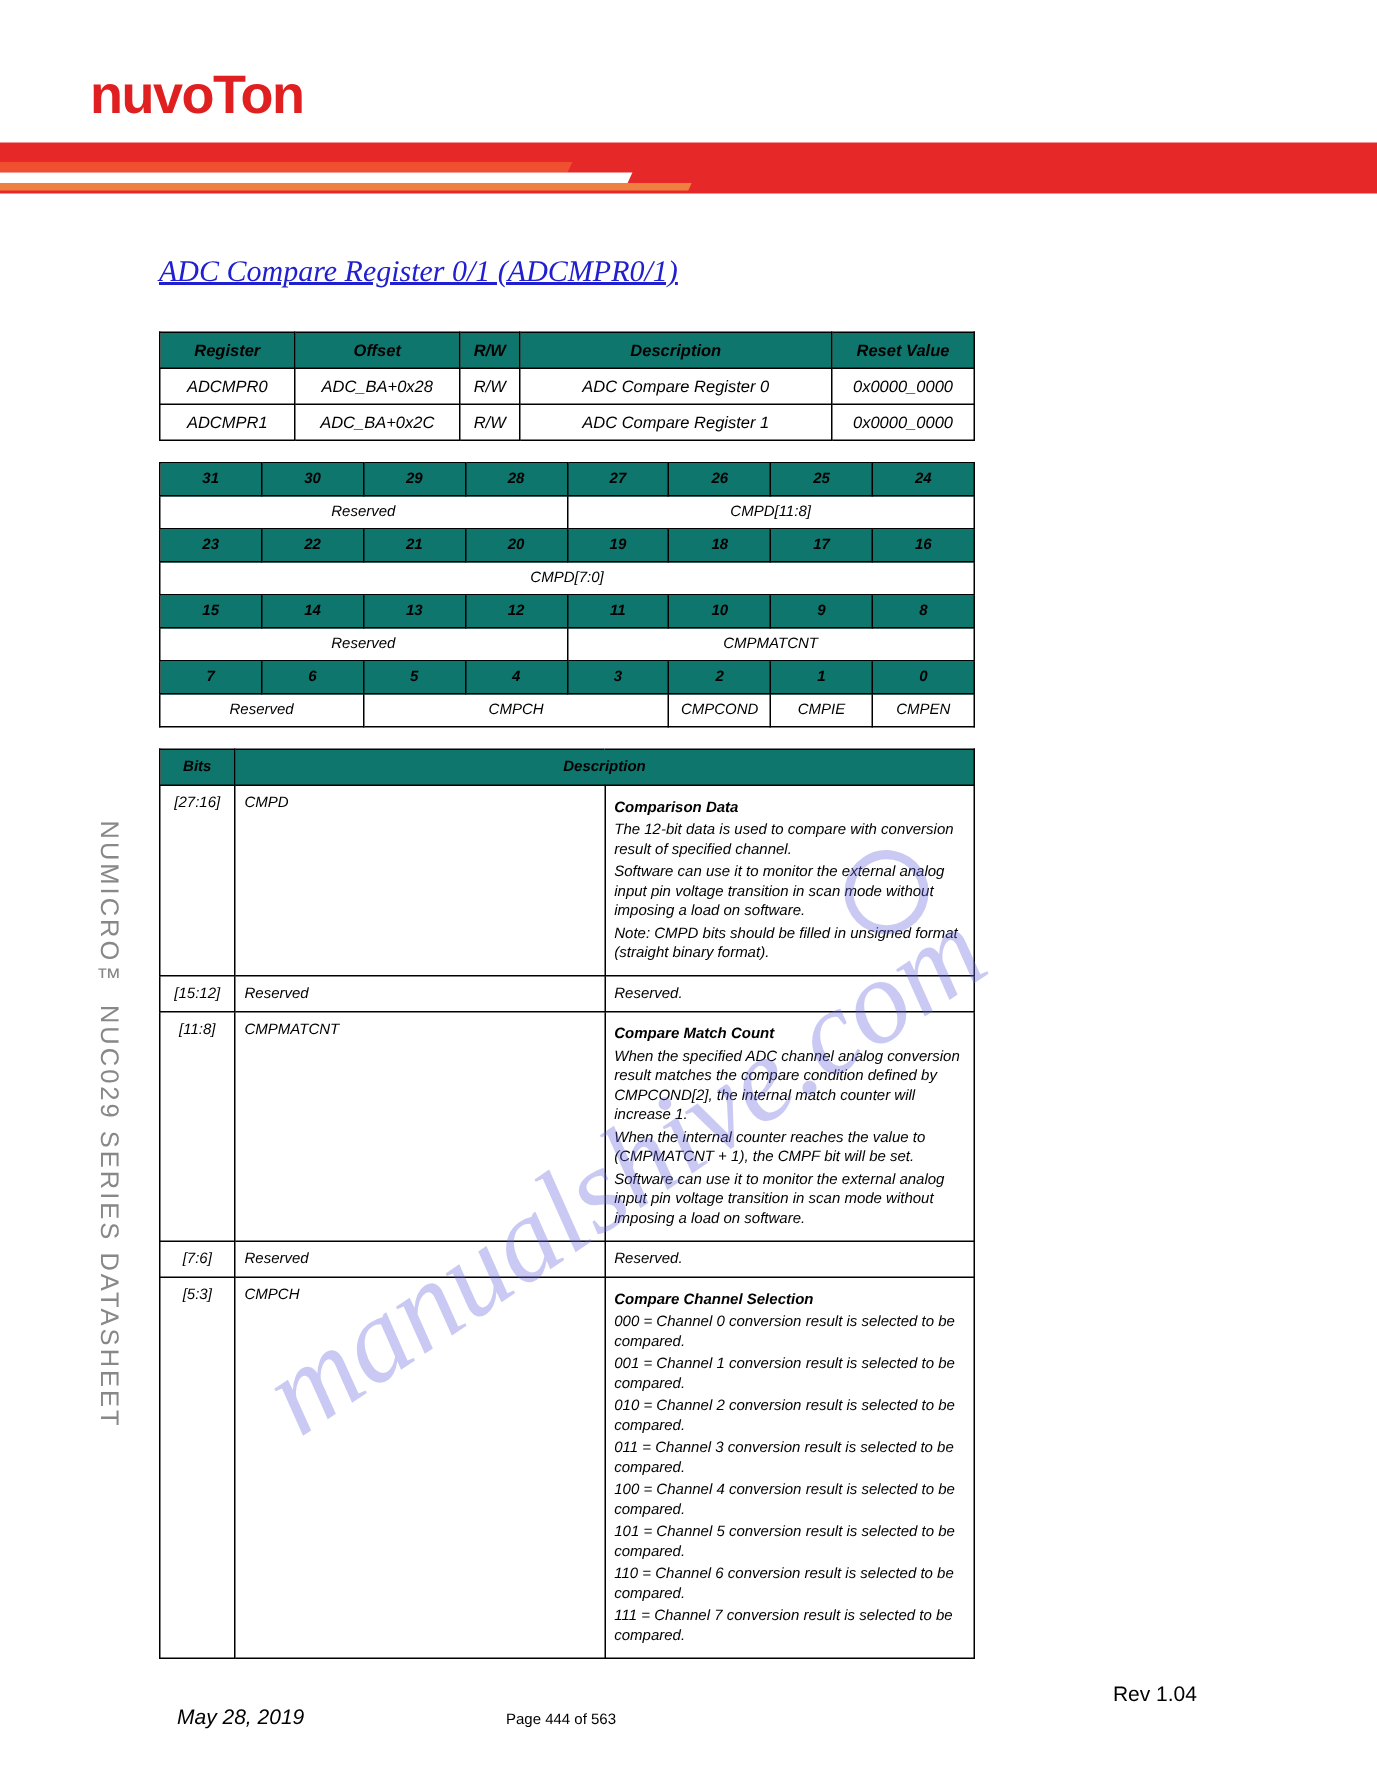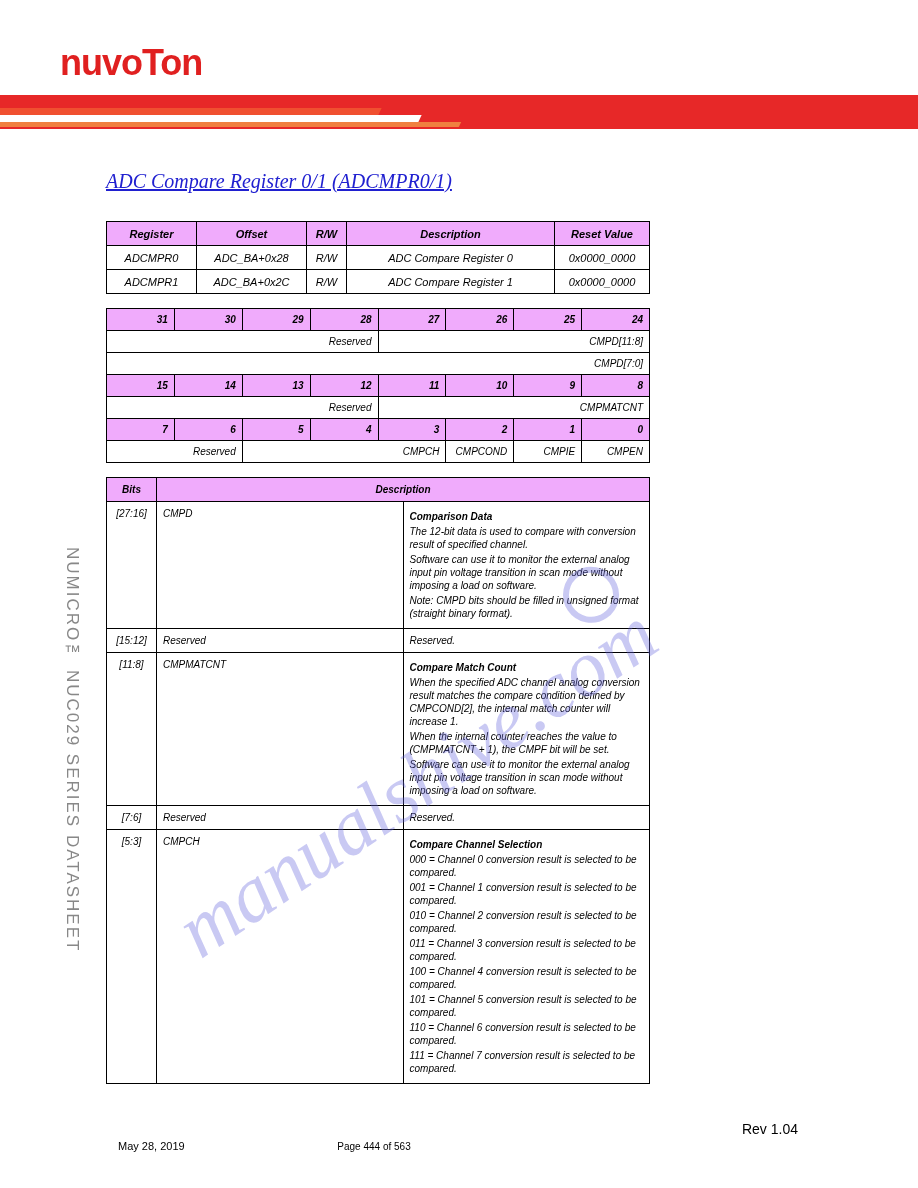--- a/index.html
+++ b/index.html
@@ -44,30 +44,30 @@
     width:24px; height:520px;
     font-size:17px; color:#888;
     writing-mode: vertical-rl;
     text-align:center;
     letter-spacing:2px;
     font-weight: normal;
   }
   .content { position:absolute; top:170px; left:106px; width:544px;font-style:italic; }
   table { border-collapse: collapse; width:100%; table-layout: fixed; }
   td, th { border:1px solid #000; padding:4px 6px; vertical-align: middle; }
-  .hdr { background:#f0abfc; font-weight:bold; text-align:center; }
+  .hdr { background:#0f766e; font-weight:bold; text-align:center; }
   .c { text-align:center; }
   .l { text-align:center; }
   .spacer { height:14px; }
   .reg-table td { height:24px; }
-  .bit-table td, .bit-table th { font-size:10px; height:22px;text-align:right; }
+  .bit-table td, .bit-table th { font-size:10px; height:22px; }
   .desc-table td { font-size:10px; vertical-align: top; padding:6px; }
   .desc-table .bits-col { width:50px; text-align:center; }
   .desc-table .field-col { width:110px; text-align:left; }
-  .footer-left { position:absolute; bottom:36px; left:118px; font-size:11px; }
+  .footer-left { position:absolute; bottom:36px; left:118px; font-size:14px;font-style:italic; }
   .footer-center { position:absolute; bottom:36px; left:0; width:748px; text-align:center; font-size:10px; }
   .footer-right { position:absolute; bottom:51px; right:120px; font-size:14px; }
   .watermark {
     position:absolute; top:290px; left:120px;
     font-size:80px; color:rgba(100,100,220,0.35);
     font-style:italic; font-family:"Times New Roman",serif;
     transform: rotate(-34deg);
     transform-origin: 0 0;
     pointer-events:none;
     white-space:nowrap;
@@ -154,20 +154,30 @@
       <td class="hdr">27</td>
       <td class="hdr">26</td>
       <td class="hdr">25</td>
       <td class="hdr">24</td>
     </tr>
     <tr>
       <td class="c" colspan="4">Reserved</td>
       <td class="c" colspan="4">CMPD[11:8]</td>
     </tr>
 
+    <tr>
+      <td class="hdr">23</td>
+      <td class="hdr">22</td>
+      <td class="hdr">21</td>
+      <td class="hdr">20</td>
+      <td class="hdr">19</td>
+      <td class="hdr">18</td>
+      <td class="hdr">17</td>
+      <td class="hdr">16</td>
+    </tr>
     <tr>
       <td class="c" colspan="8">CMPD[7:0]</td>
     </tr>
 
     <tr>
       <td class="hdr">15</td>
       <td class="hdr">14</td>
       <td class="hdr">13</td>
       <td class="hdr">12</td>
       <td class="hdr">11</td>

